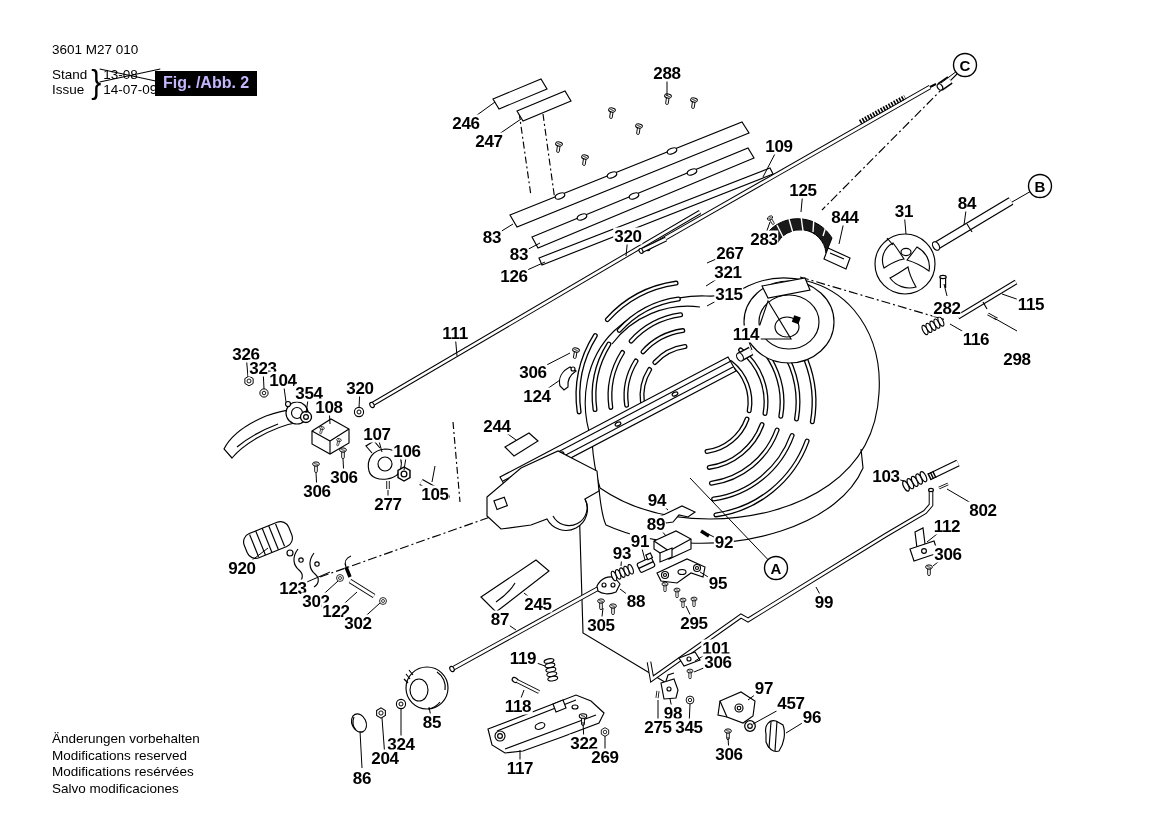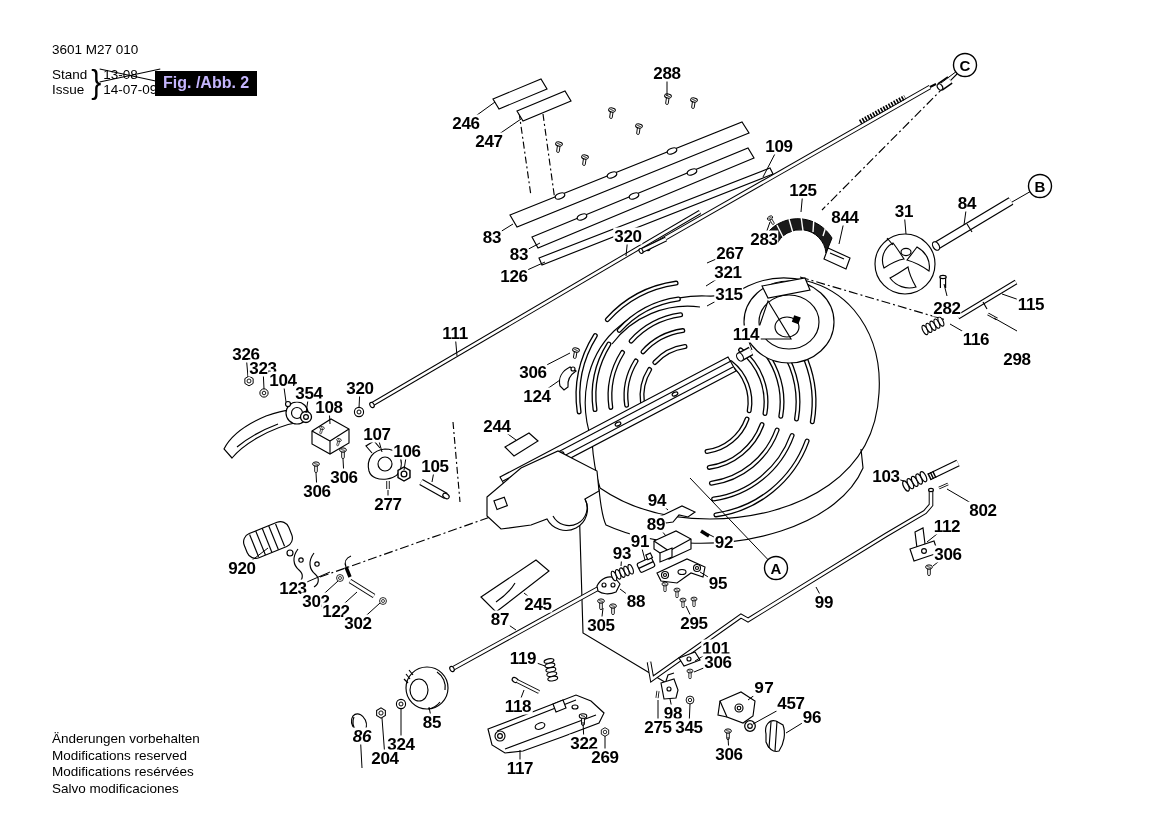--- a/index.html
+++ b/index.html
@@ -598,21 +598,21 @@
       <span class="lbl" style="left: 537px; top: 396px;">124</span>
       <span class="lbl" style="left: 497px; top: 426px;">244</span>
       <span class="lbl" style="left: 246px; top: 354px;">326</span>
       <span class="lbl" style="left: 263px; top: 368px;">323</span>
       <span class="lbl" style="left: 283px; top: 380px;">104</span>
       <span class="lbl" style="left: 309px; top: 393px;">354</span>
       <span class="lbl" style="left: 329px; top: 407px;">108</span>
       <span class="lbl" style="left: 360px; top: 388px;">320</span>
       <span class="lbl" style="left: 377px; top: 434px;">107</span>
       <span class="lbl" style="left: 407px; top: 451px;">106</span>
-      <span class="lbl" style="left: 435px; top: 466px;">105</span>
+      <span class="lbl" style="left: 435px; top: 494px;">105</span>
       <span class="lbl" style="left: 344px; top: 477px;">306</span>
       <span class="lbl" style="left: 317px; top: 491px;">306</span>
       <span class="lbl" style="left: 388px; top: 504px;">277</span>
       <span class="lbl" style="left: 242px; top: 568px;">920</span>
       <span class="lbl" style="left: 293px; top: 588px;">123</span>
       <span class="lbl" style="left: 316px; top: 601px;">302</span>
       <span class="lbl" style="left: 336px; top: 611px;">122</span>
       <span class="lbl" style="left: 358px; top: 623px;">302</span>
       <span class="lbl" style="left: 500px; top: 619px;">87</span>
       <span class="lbl" style="left: 538px; top: 604px;">245</span>
@@ -630,25 +630,25 @@
       <span class="lbl" style="left: 983px; top: 510px;">802</span>
       <span class="lbl" style="left: 947px; top: 526px;">112</span>
       <span class="lbl" style="left: 948px; top: 554px;">306</span>
       <span class="lbl" style="left: 716px; top: 648px;">101</span>
       <span class="lbl" style="left: 718px; top: 662px;">306</span>
       <span class="lbl" style="left: 523px; top: 658px;">119</span>
       <span class="lbl" style="left: 518px; top: 706px;">118</span>
       <span class="lbl" style="left: 432px; top: 722px;">85</span>
       <span class="lbl" style="left: 401px; top: 744px;">324</span>
       <span class="lbl" style="left: 385px; top: 758px;">204</span>
-      <span class="lbl" style="left: 362px; top: 736px; font-style: italic;">86</span>
+      <span class="lbl" style="left: 362px; top: 778px;">86</span>
       <span class="lbl" style="left: 520px; top: 768px;">117</span>
       <span class="lbl" style="left: 584px; top: 743px;">322</span>
       <span class="lbl" style="left: 605px; top: 757px;">269</span>
-      <span class="lbl" style="left: 764px; top: 688px; font-family: Liberation Mono, monospace;">97</span>
+      <span class="lbl" style="left: 764px; top: 688px;">97</span>
       <span class="lbl" style="left: 673px; top: 713px;">98</span>
       <span class="lbl" style="left: 689px; top: 727px;">345</span>
       <span class="lbl" style="left: 658px; top: 727px;">275</span>
       <span class="lbl" style="left: 729px; top: 754px;">306</span>
       <span class="lbl" style="left: 791px; top: 703px;">457</span>
       <span class="lbl" style="left: 812px; top: 717px;">96</span>
     </div>
 </div>
 
 </body></html>

